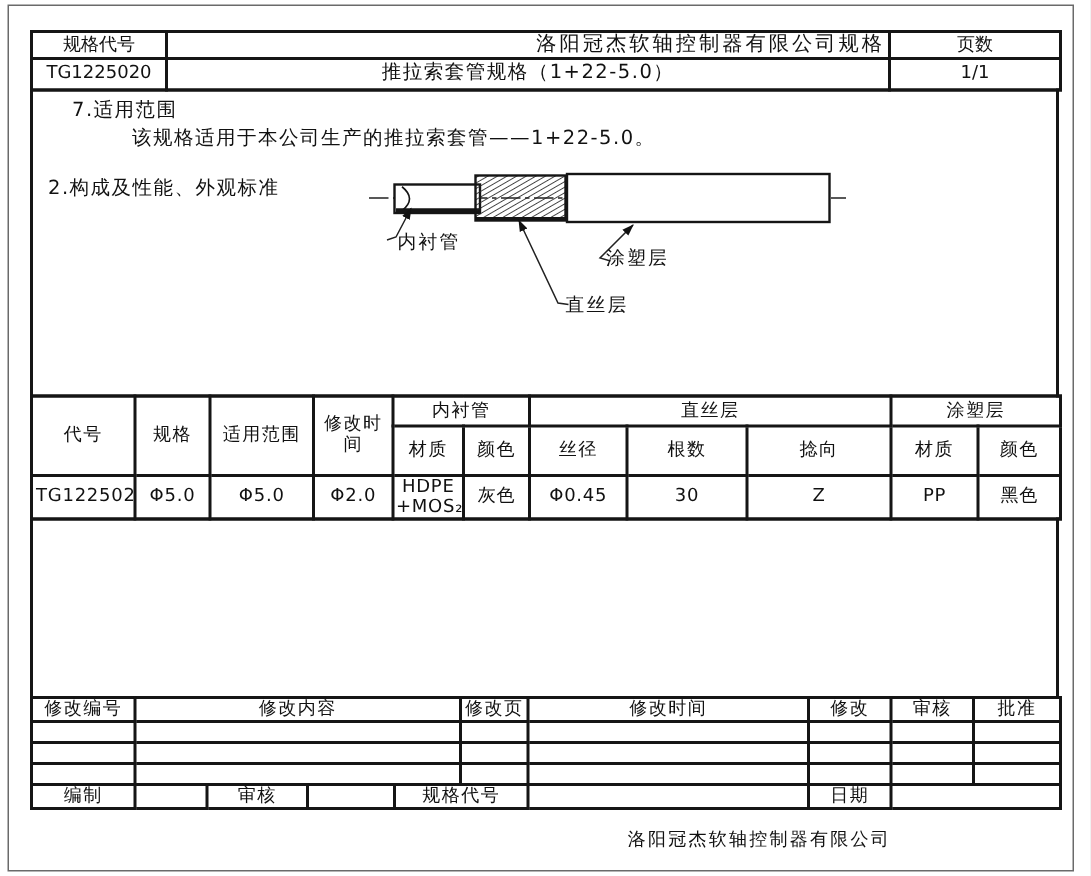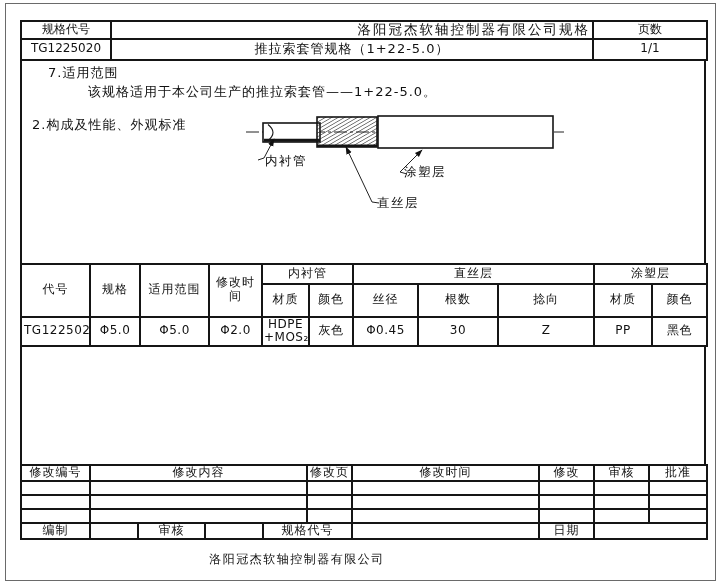--- a/index.html
+++ b/index.html
@@ -35,21 +35,21 @@
   .sec1h{ left:28px; top:44px; }
   .sec1t{ left:68px; top:63px; }
   .sec2h{ left:12px; top:96px; }
   .serh{ left:24px; top:227px; font-size:12.5px; }
   .dlabel{ font-size:12.5px; letter-spacing:1.5px; }
   .lbl-inner{ left:245px; top:133px; }
   .lbl-wire{ left:357px; top:175px; }
   .lbl-coat{ left:384px; top:144px; }
   .diagram{ position:absolute; left:208px; top:83px; }
   .footer-line{
-    position:absolute; left:0; top:551px; width:594px; text-align:center;
+    position:absolute; left:0; top:551px; width:594px; text-align:right;
     font-size:12px; letter-spacing:1.5px;
   }
 </style>
 </head>
 <body>
 
 <div class="canvas">
   <div class="page-border"></div>
 
   <div class="doc">

